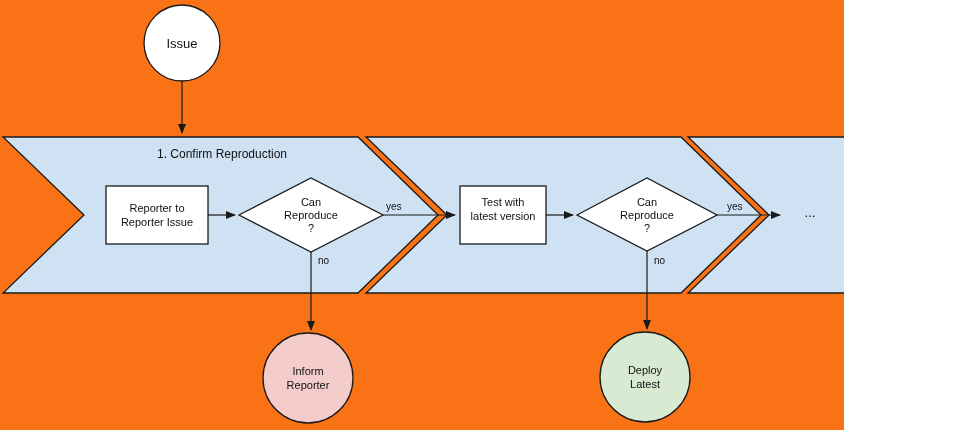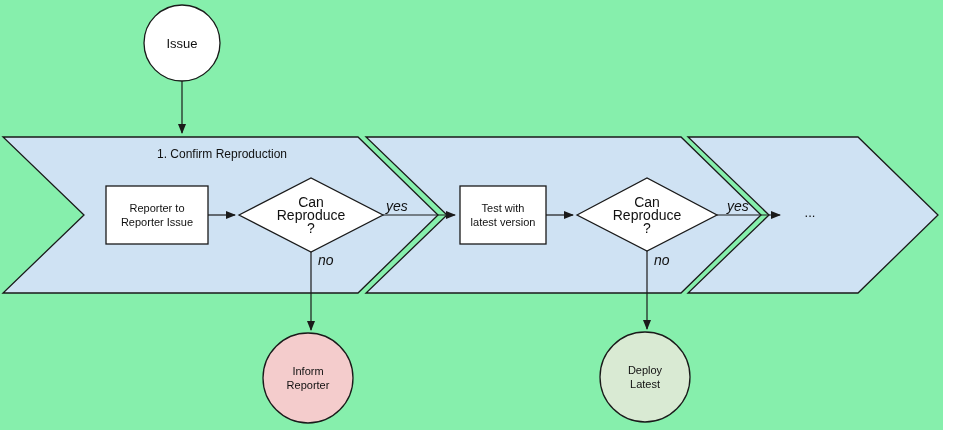--- a/index.html
+++ b/index.html
@@ -1,20 +1,20 @@
 <!DOCTYPE html>
 <html style="--band-fill: #cfe2f3; --node-fill: #ffffff; --reject-fill: #f4cccc; --success-fill: #d9ead3; --line: #1a1a1a;"><head>
 <meta charset="utf-8">
 <style>
   html, body { margin: 0; padding: 0; background: #ffffff; }
   #canvas {
     position: relative;
-    width: 943px;
+    width: 844px;
     height: 430px;
-    background: #86efac;
+    background: #f97316;
     font-family: "Liberation Sans", sans-serif;
     color: #111111;
     overflow: hidden;
   }
   #diagram-svg { position: absolute; left: 0; top: 0; }
   .shape {
     stroke: var(--line, #1a1a1a);
     stroke-width: 1.3;
     stroke-linejoin: miter;
   }
@@ -29,27 +29,26 @@
     flex-direction: column;
     align-items: center;
     justify-content: center;
     text-align: center;
     line-height: 14px;
     white-space: nowrap;
   }
   .fs14 { font-size: 12px; line-height: 16px; }
   .fs13 { font-size: 13px; line-height: 15px; }
   .fs11 { font-size: 11px; line-height: 14px; }
-  .fs11d { font-size: 14px; line-height: 13px; }
+  .fs11d { font-size: 11px; line-height: 13px; }
   .tag {
     position: absolute;
-    font-size: 14px;
+    font-size: 10px;
     line-height: 11px;
     color: #111111;
-    font-style: italic;
   }
 </style>
 </head>
 <body>
 
 <div id="canvas">
 
   <svg id="diagram-svg" width="956" height="430" viewBox="0 0 956 430">
     <defs>
       <marker id="ah" markerUnits="userSpaceOnUse" markerWidth="10" markerHeight="8" viewBox="0 0 10 8" refX="9" refY="4" orient="auto">
@@ -97,21 +96,21 @@
 
   <div class="lbl fs11d" style="left:251px; top:183px; width:120px; height:64px;">
     <span>Can</span>
     <span>Reproduce</span>
     <span>?</span>
   </div>
 
   <div class="tag" style="left:386px; top:201px;">yes</div>
   <div class="tag" style="left:318px; top:255px;">no</div>
 
-  <div class="lbl fs11" style="left:460px; top:186px; width:86px; height:58px;">
+  <div class="lbl fs11" style="left:460px; top:180px; width:86px; height:58px;">
     <span>Test with</span>
     <span>latest version</span>
   </div>
 
   <div class="lbl fs11d" style="left:587px; top:183px; width:120px; height:64px;">
     <span>Can</span>
     <span>Reproduce</span>
     <span>?</span>
   </div>
 

